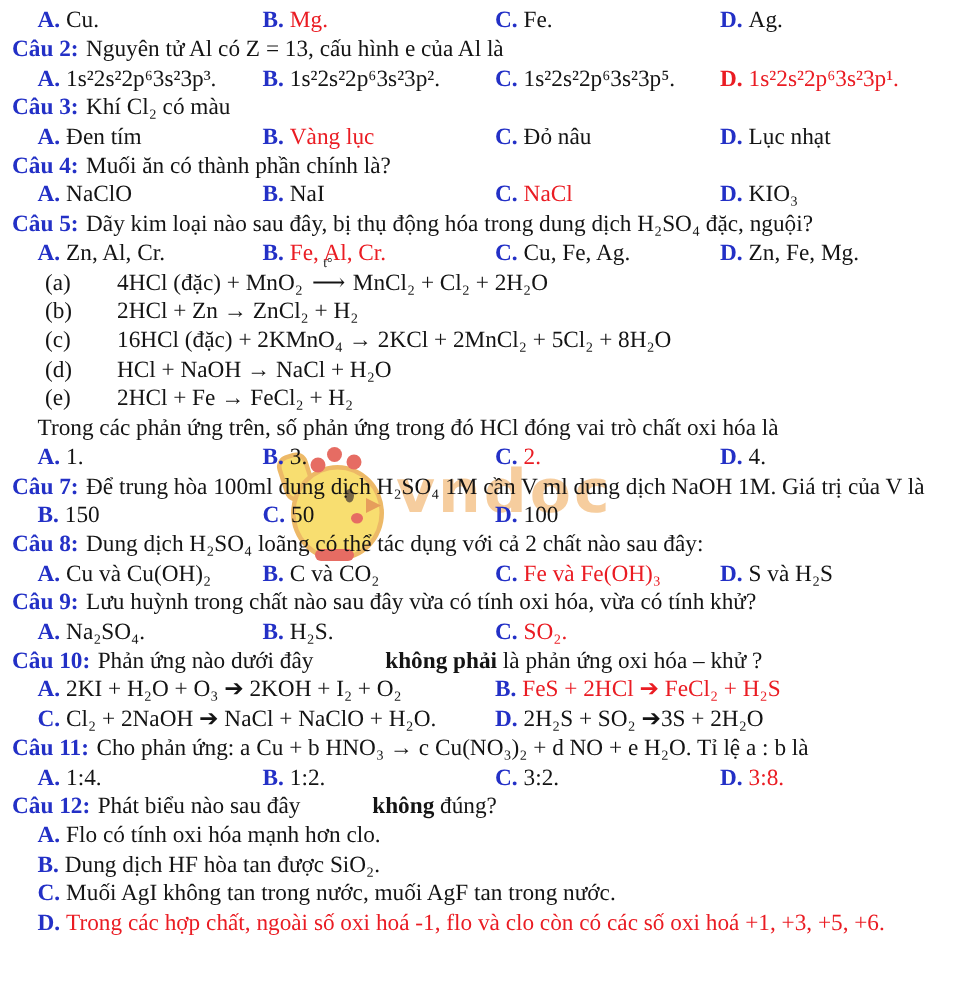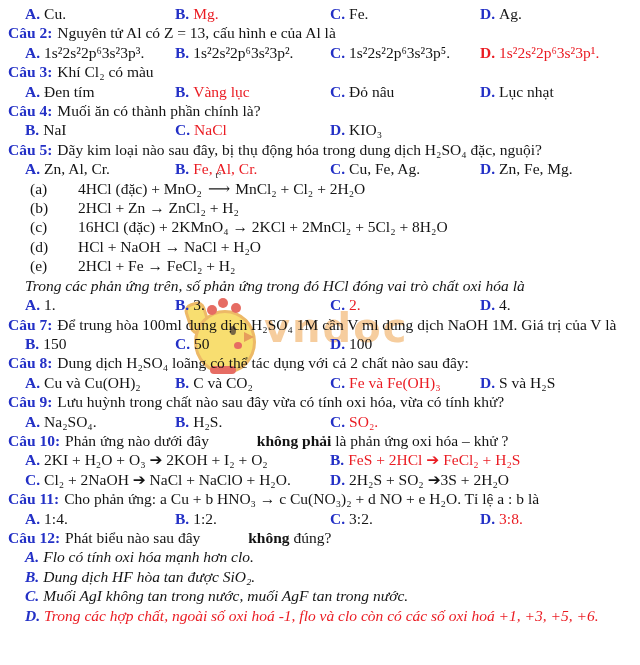--- a/index.html
+++ b/index.html
@@ -17,21 +17,21 @@
     font-family:"Liberation Serif","DejaVu Serif",serif;
     font-size:15.5px;line-height:19.4px;color:var(--text-black);
   }
   .page{position:relative;width:640px;height:665px;}
   .content{position:relative;z-index:1;padding:4px 6px 0 8px;}
   .qlabel{color:var(--accent-blue);font-weight:bold;margin-right:5px;}
   .qtext{color:var(--text-black);}
   .qbold{font-weight:bold;margin-left:44px;}
   .opts4{display:grid;grid-template-columns:150px 155px 150px 1fr;padding-left:17px;}
   .opts2{display:grid;grid-template-columns:305px 1fr;padding-left:17px;}
-  .optline{padding-left:17px;font-style:italic;}
+  .optline{padding-left:17px;}
   .letter{color:var(--accent-blue);font-weight:bold;margin-right:4px;}
   .red{color:var(--answer-red);}
   .eqrow{padding-left:22px;display:flex;}
   .eqtag{width:48px;flex:0 0 48px;}
   .tarrow{display:inline-block;position:relative;margin:0 6px;}
   .tnote{position:absolute;top:-8px;left:50%;transform:translateX(-50%);font-size:9px;line-height:9px;}
   .arrow-glyph{letter-spacing:-1px;}
   
   .watermark{position:absolute;left:188px;top:296px;z-index:0;display:flex;align-items:flex-start;}
   .wm-text{
@@ -97,20 +97,21 @@
         <span><span class="letter">A.</span><span>Đen tím</span></span>
         <span><span class="letter">B.</span><span class="red">Vàng lục</span></span>
         <span><span class="letter">C.</span><span>Đỏ nâu</span></span>
         <span><span class="letter">D.</span><span>Lục nhạt</span></span>
       </div>
     </div>
 
     <div>
       <div class="qline"><span class="qlabel">Câu 4:</span><span class="qtext">Muối ăn có thành phần chính là?</span></div>
       <div class="opts4">
+        <span><span class="letter">A.</span><span>NaClO</span></span>
         <span><span class="letter">B.</span><span>NaI</span></span>
         <span><span class="letter">C.</span><span class="red">NaCl</span></span>
         <span><span class="letter">D.</span><span>KIO₃</span></span>
       </div>
     </div>
 
     <div>
       <div class="qline"><span class="qlabel">Câu 5:</span><span class="qtext">Dãy kim loại nào sau đây, bị thụ động hóa trong dung dịch H₂SO₄ đặc, nguội?</span></div>
       <div class="opts4">
         <span><span class="letter">A.</span><span>Zn, Al, Cr.</span></span>

